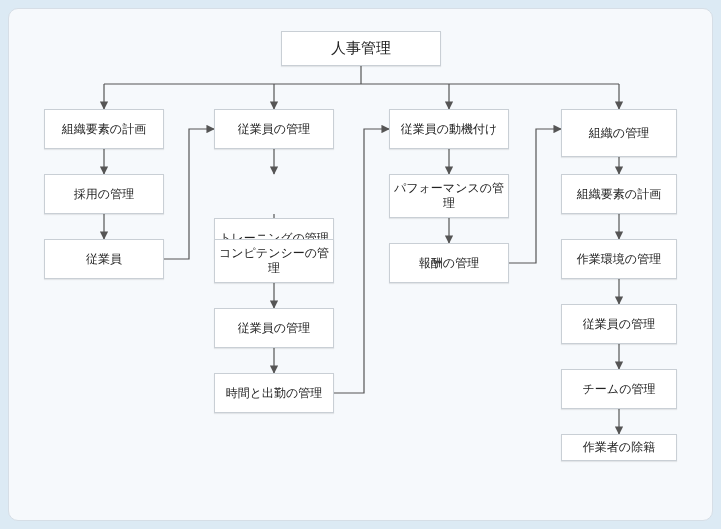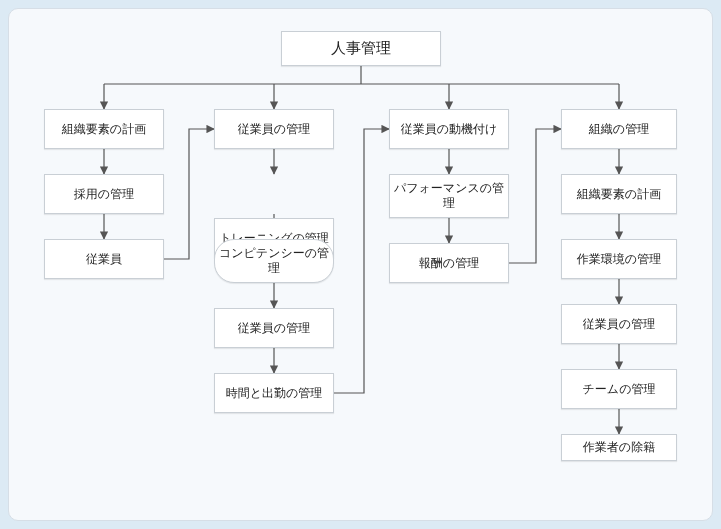--- a/index.html
+++ b/index.html
@@ -84,28 +84,28 @@
   </svg>
 
   <div class="node root" style="left:272px; top:22px; width:160px; height:35px;">人事管理</div>
 
   <div class="node" style="left:35px; top:100px; width:120px; height:40px;">組織要素の計画</div>
   <div class="node" style="left:35px; top:165px; width:120px; height:40px;">採用の管理</div>
   <div class="node" style="left:35px; top:230px; width:120px; height:40px;">従業員</div>
 
   <div class="node" style="left:205px; top:100px; width:120px; height:40px;">従業員の管理</div>
   <div class="node" style="left:205px; top:165px; width:120px; height:40px;margin-top:44px;">トレーニングの管理</div>
-  <div class="node" style="left:205px; top:230px; width:120px; height:44px;border-radius:20px;">コンピテンシーの管理</div>
+  <div class="node" style="left:205px; top:230px; width:120px; height:44px;">コンピテンシーの管理</div>
   <div class="node" style="left:205px; top:299px; width:120px; height:40px;">従業員の管理</div>
   <div class="node" style="left:380px; top:100px; width:120px; height:40px;">従業員の動機付け</div>
 
   <div class="node" style="left:205px; top:364px; width:120px; height:40px;">時間と出勤の管理</div>
   <div class="node" style="left:380px; top:165px; width:120px; height:44px;">パフォーマンスの管理</div>
   <div class="node" style="left:380px; top:234px; width:120px; height:40px;">報酬の管理</div>
 
-  <div class="node" style="left:552px; top:100px; width:116px; height:40px;">組織の管理</div>
+  <div class="node" style="left:552px; top:100px; width:116px; height:48px;">組織の管理</div>
   <div class="node" style="left:552px; top:165px; width:116px; height:40px;">組織要素の計画</div>
   <div class="node" style="left:552px; top:230px; width:116px; height:40px;">作業環境の管理</div>
   <div class="node" style="left:552px; top:295px; width:116px; height:40px;">従業員の管理</div>
   <div class="node" style="left:552px; top:360px; width:116px; height:40px;">チームの管理</div>
   <div class="node" style="left:552px; top:425px; width:116px; height:27px;">作業者の除籍</div>
 
 </div>
 
 </body></html>

